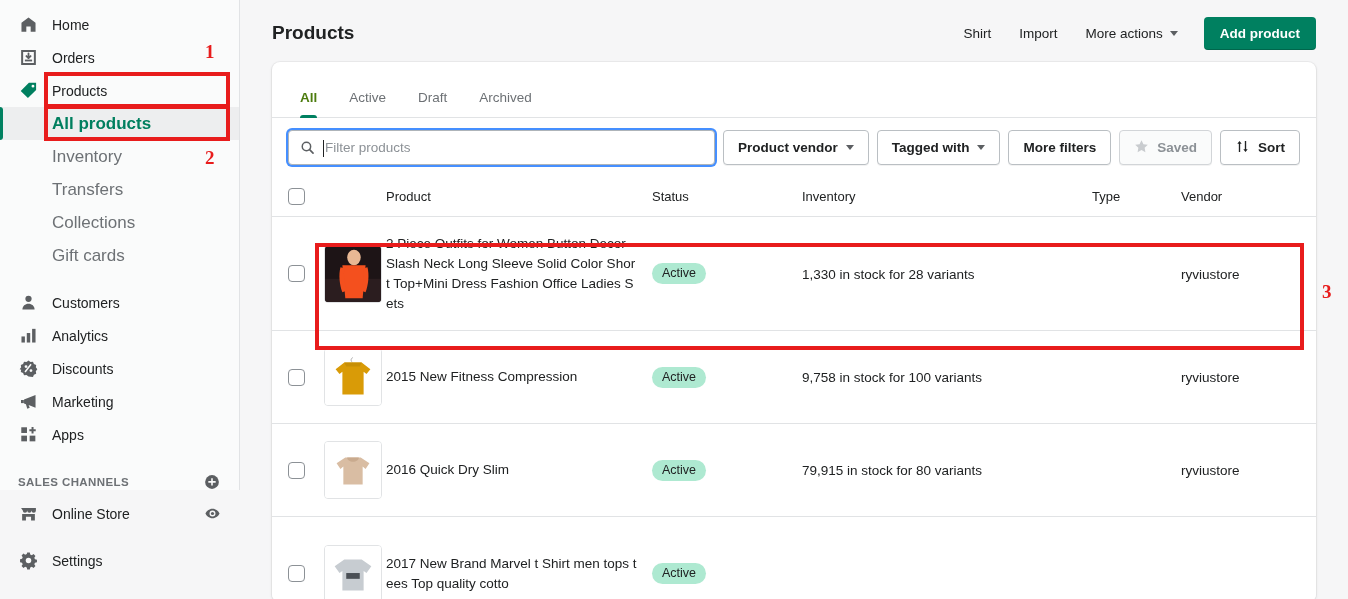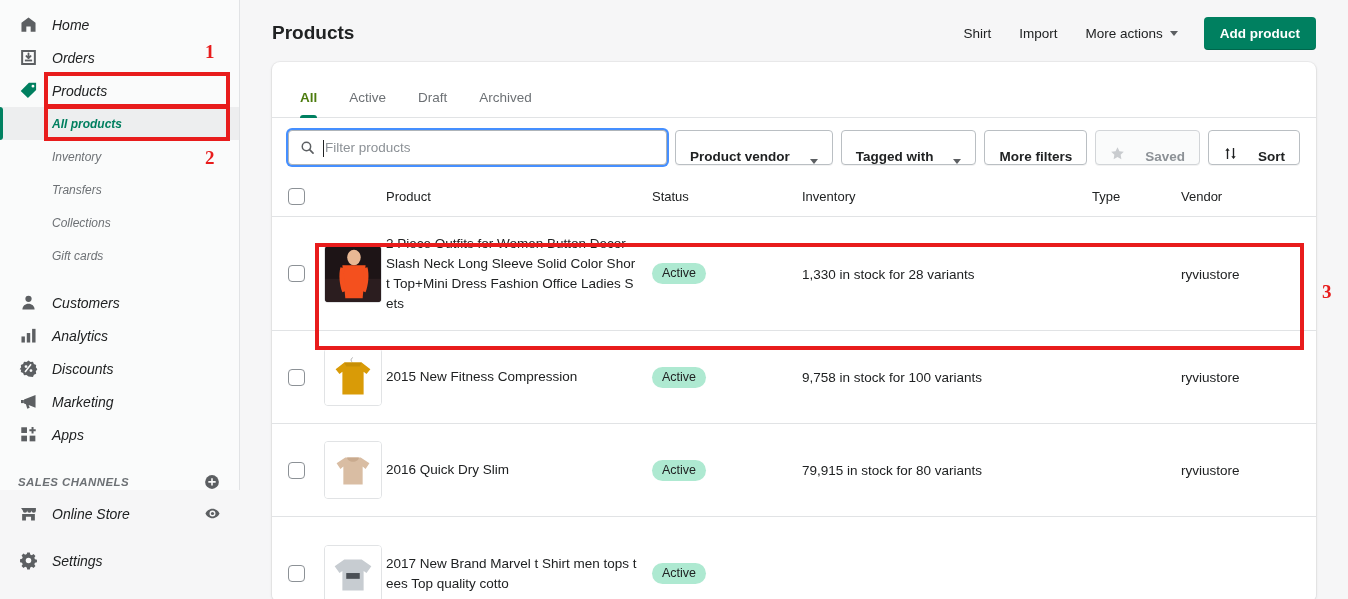--- a/index.html
+++ b/index.html
@@ -13,21 +13,20 @@
   .app { display: flex; width: 1348px; height: 599px; position: relative; }
 
   
   .sidebar {
     width: 240px; height: 490px;
     background: #fafbfb;
     border-right: 1px solid #e1e3e5;
     padding-top: 8px;
     position: relative;
     flex: 0 0 240px;
-    font-style: italic;
   }
   .nav-item {
     display: flex; align-items: center;
     height: 33px;
     padding-left: 18px;
     position: relative;
     cursor: pointer;
   }
   .nav-item .ic {
     width: 20px; height: 20px;
@@ -35,21 +34,21 @@
     margin-right: 14px;
     flex: 0 0 20px;
   }
   .nav-item .ic svg { display: block; }
   .nav-label {
     font-size: 14px;
     color: #202223;
     white-space: nowrap;
   }
   .nav-item.sub { padding-left: 52px; height: 33px; }
-  .nav-item.sub .nav-label { color: #6d7175; font-size: 12px; }
+  .nav-item.sub .nav-label { color: #6d7175; font-size: 17px; }
   .nav-item.sub.active { background: #edeeef; }
   .nav-item.sub.active .nav-label { color: #007f5f; font-weight: bold; }
   .active-bar {
     position: absolute; left: 0; top: 0;
     width: 3px; height: 33px;
     background: #008060;
     border-radius: 0 3px 3px 0;
   }
   .nav-gap { height: 14px; }
   .section-head {
@@ -166,21 +165,21 @@
     width: 1px; height: 17px; background: #202223;
   }
   .fbtn {
     height: 35px;
     background: #fff;
     border: 1px solid #babfc3;
     border-radius: 4px;
     font-size: 13.5px; font-family: inherit;
     color: #202223; font-weight: bold;
     padding: 0 14px;
-    display: flex; align-items: flex-end; gap: 20px;
+    display: flex; align-items: center; gap: 8px;
     cursor: pointer;
     white-space: nowrap;
     box-shadow: 0 1px 0 rgba(0,0,0,.05);
   }
   .fbtn.disabled { color: #8c9196; background:#fafbfb; border-color:#d2d5d8; cursor: default; }
 
   
   .tbl-head {
     display: flex; align-items: center;
     height: 40px;

